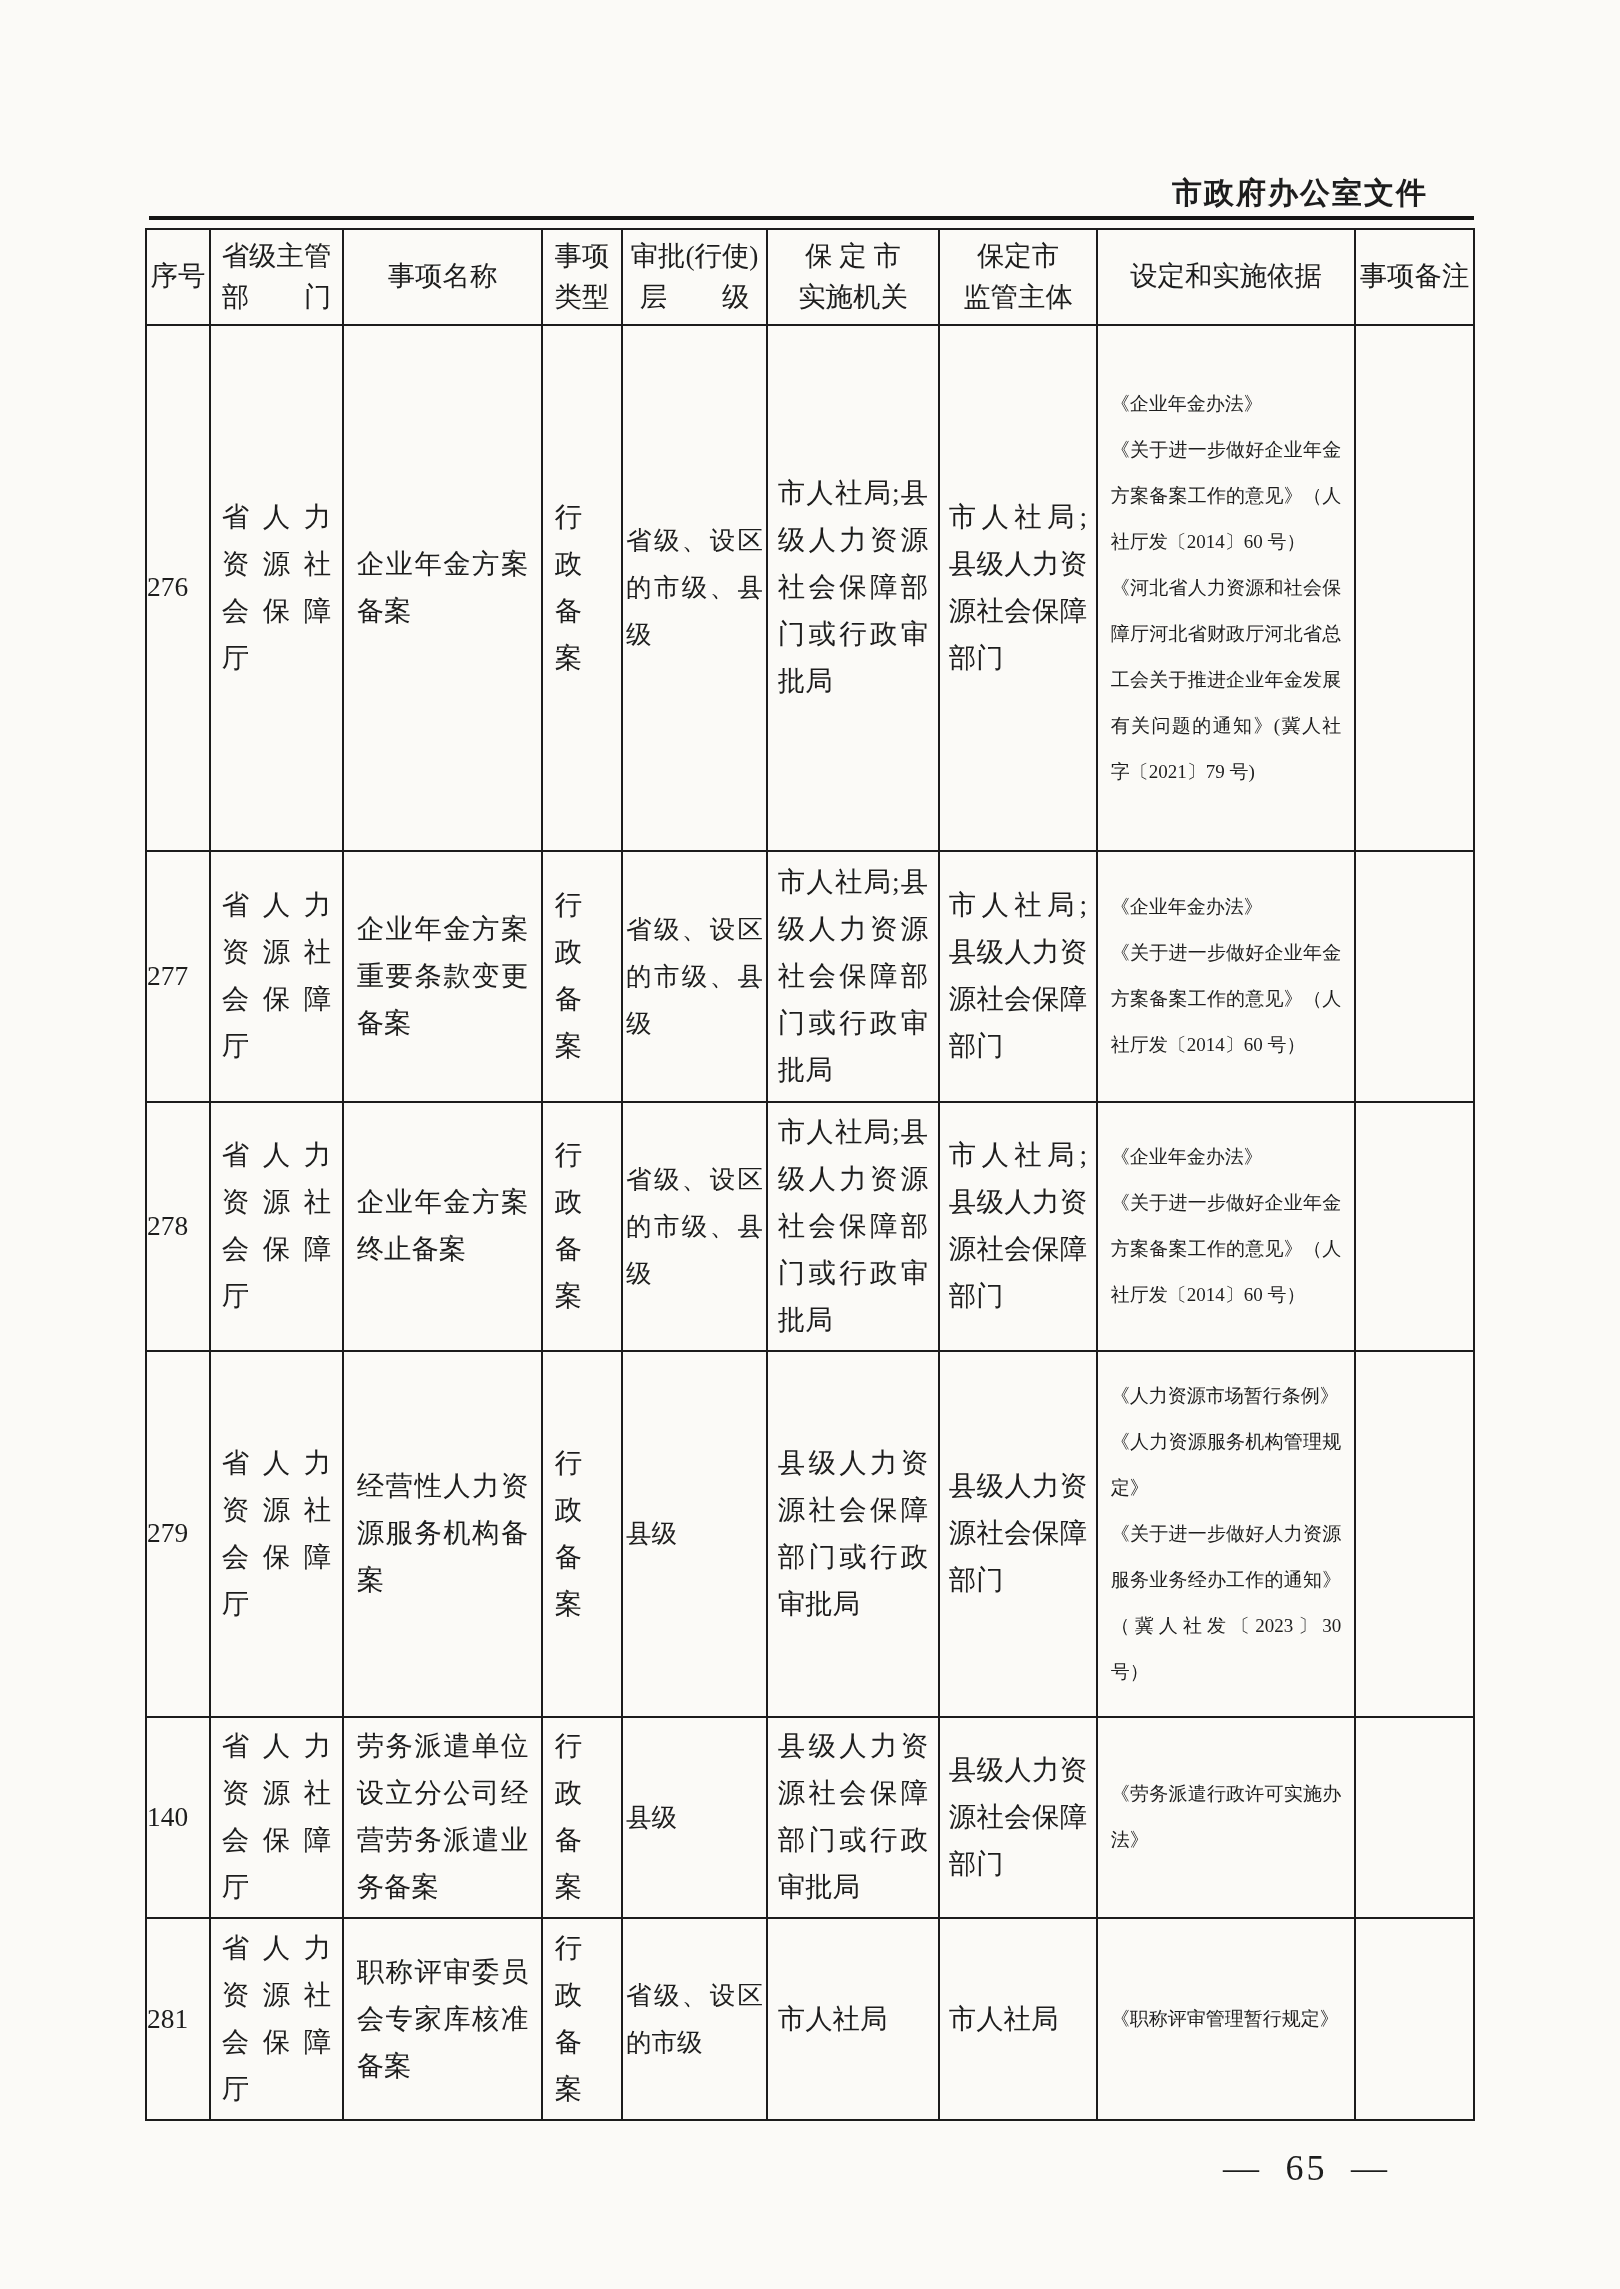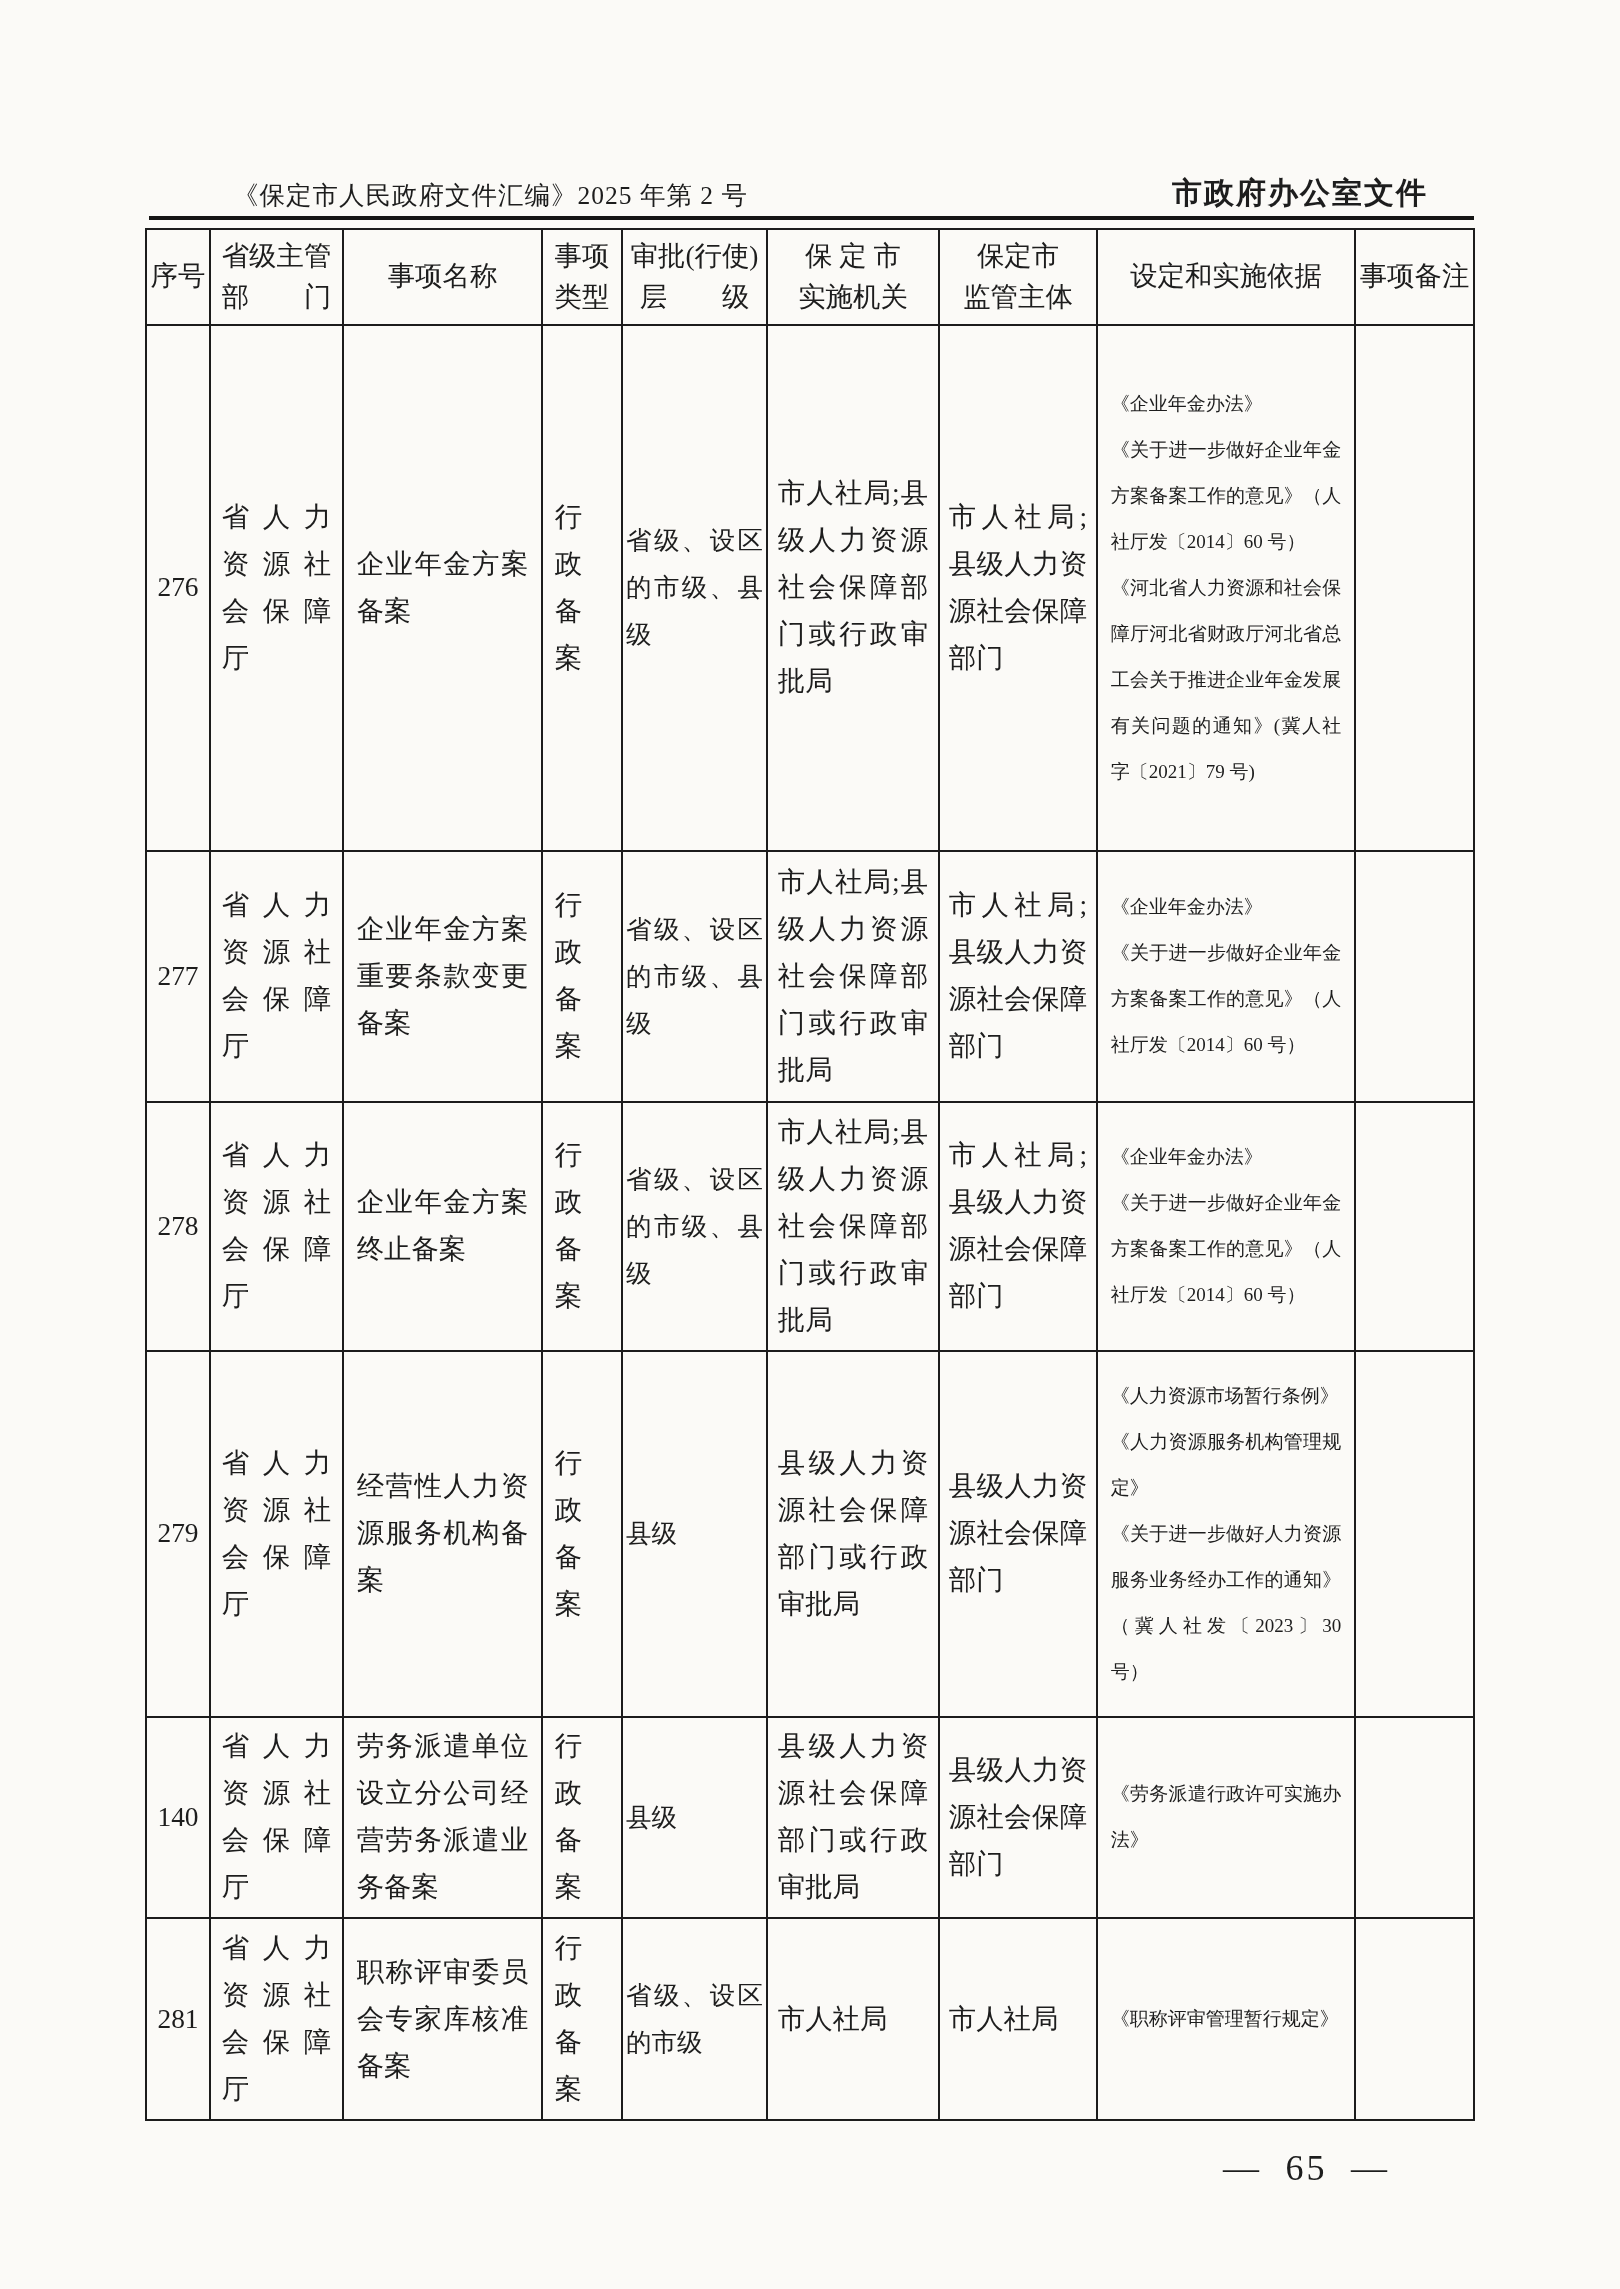--- a/index.html
+++ b/index.html
@@ -42,42 +42,41 @@
     font-weight:normal;
     padding:5.9px 0;
   }
   table.items{border:2.9px solid #161616;}
   thead th{
     font-size:27.4px;line-height:41px;text-align:center;
     padding:2px 3.9px;
   }
   td{font-size:27.4px;line-height:47px;}
   td .cellwrap{padding:0 10.8px;text-align:justify;text-justify:inter-character;}
-  td.c-seq{text-align:center;}
+  td.c-seq{text-align:left;}
   td.c-type .cellwrap{padding:0 11.8px;}
   td.c-name .cellwrap{padding:0 12.7px;}
   td.c-level{font-size:25.5px;}
   td.c-level .cellwrap{padding:0 3px;}
   td.c-impl .cellwrap{padding:0 9.8px;}
   td.c-sup .cellwrap{padding:0 8.8px;}
   td.c-basis{font-size:19px;line-height:46px;}
   td.c-basis .cellwrap{padding:2px 12.7px;}
   td.c-basis p{margin:0;text-align:justify;text-justify:inter-character;}
   
   .footer{
     position:absolute;left:1223px;top:2147px;
     font-size:36px;letter-spacing:2.9px;word-spacing:11.8px;white-space:nowrap;
   }
 </style>
 </head>
 <body>
 
 <div class="page">
 
-  <div class="hdr-left">《保定市人民政府文件汇编》2025 年第 2 号</div>
 
   <div class="hdr-right">市政府办公室文件</div>
 
   <div class="hdr-rule"></div>
 
   <table class="items">
     <colgroup>
       <col style="width:64px">
       <col style="width:133px">
       <col style="width:199px">

